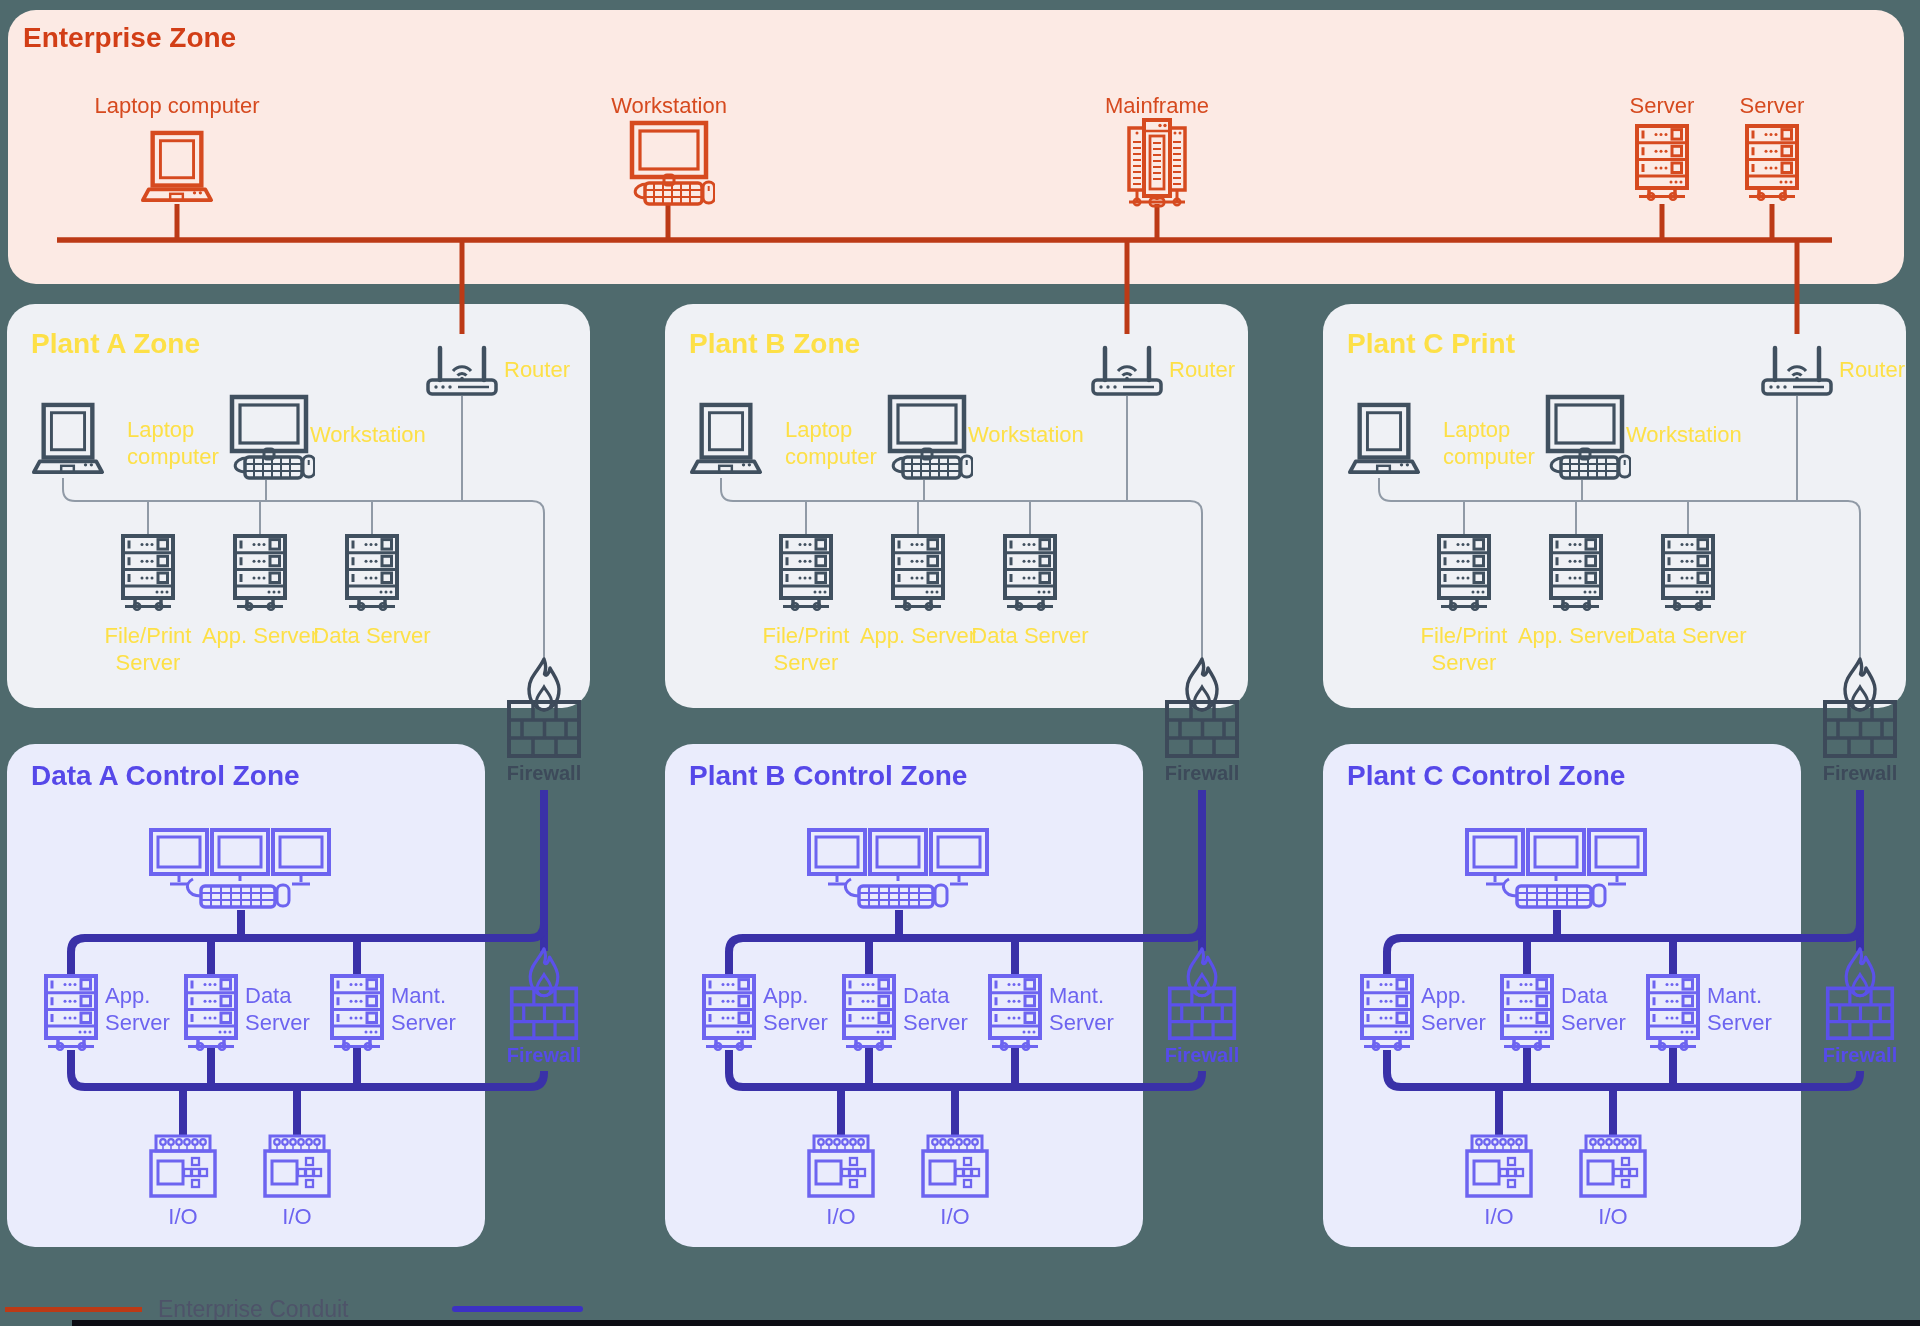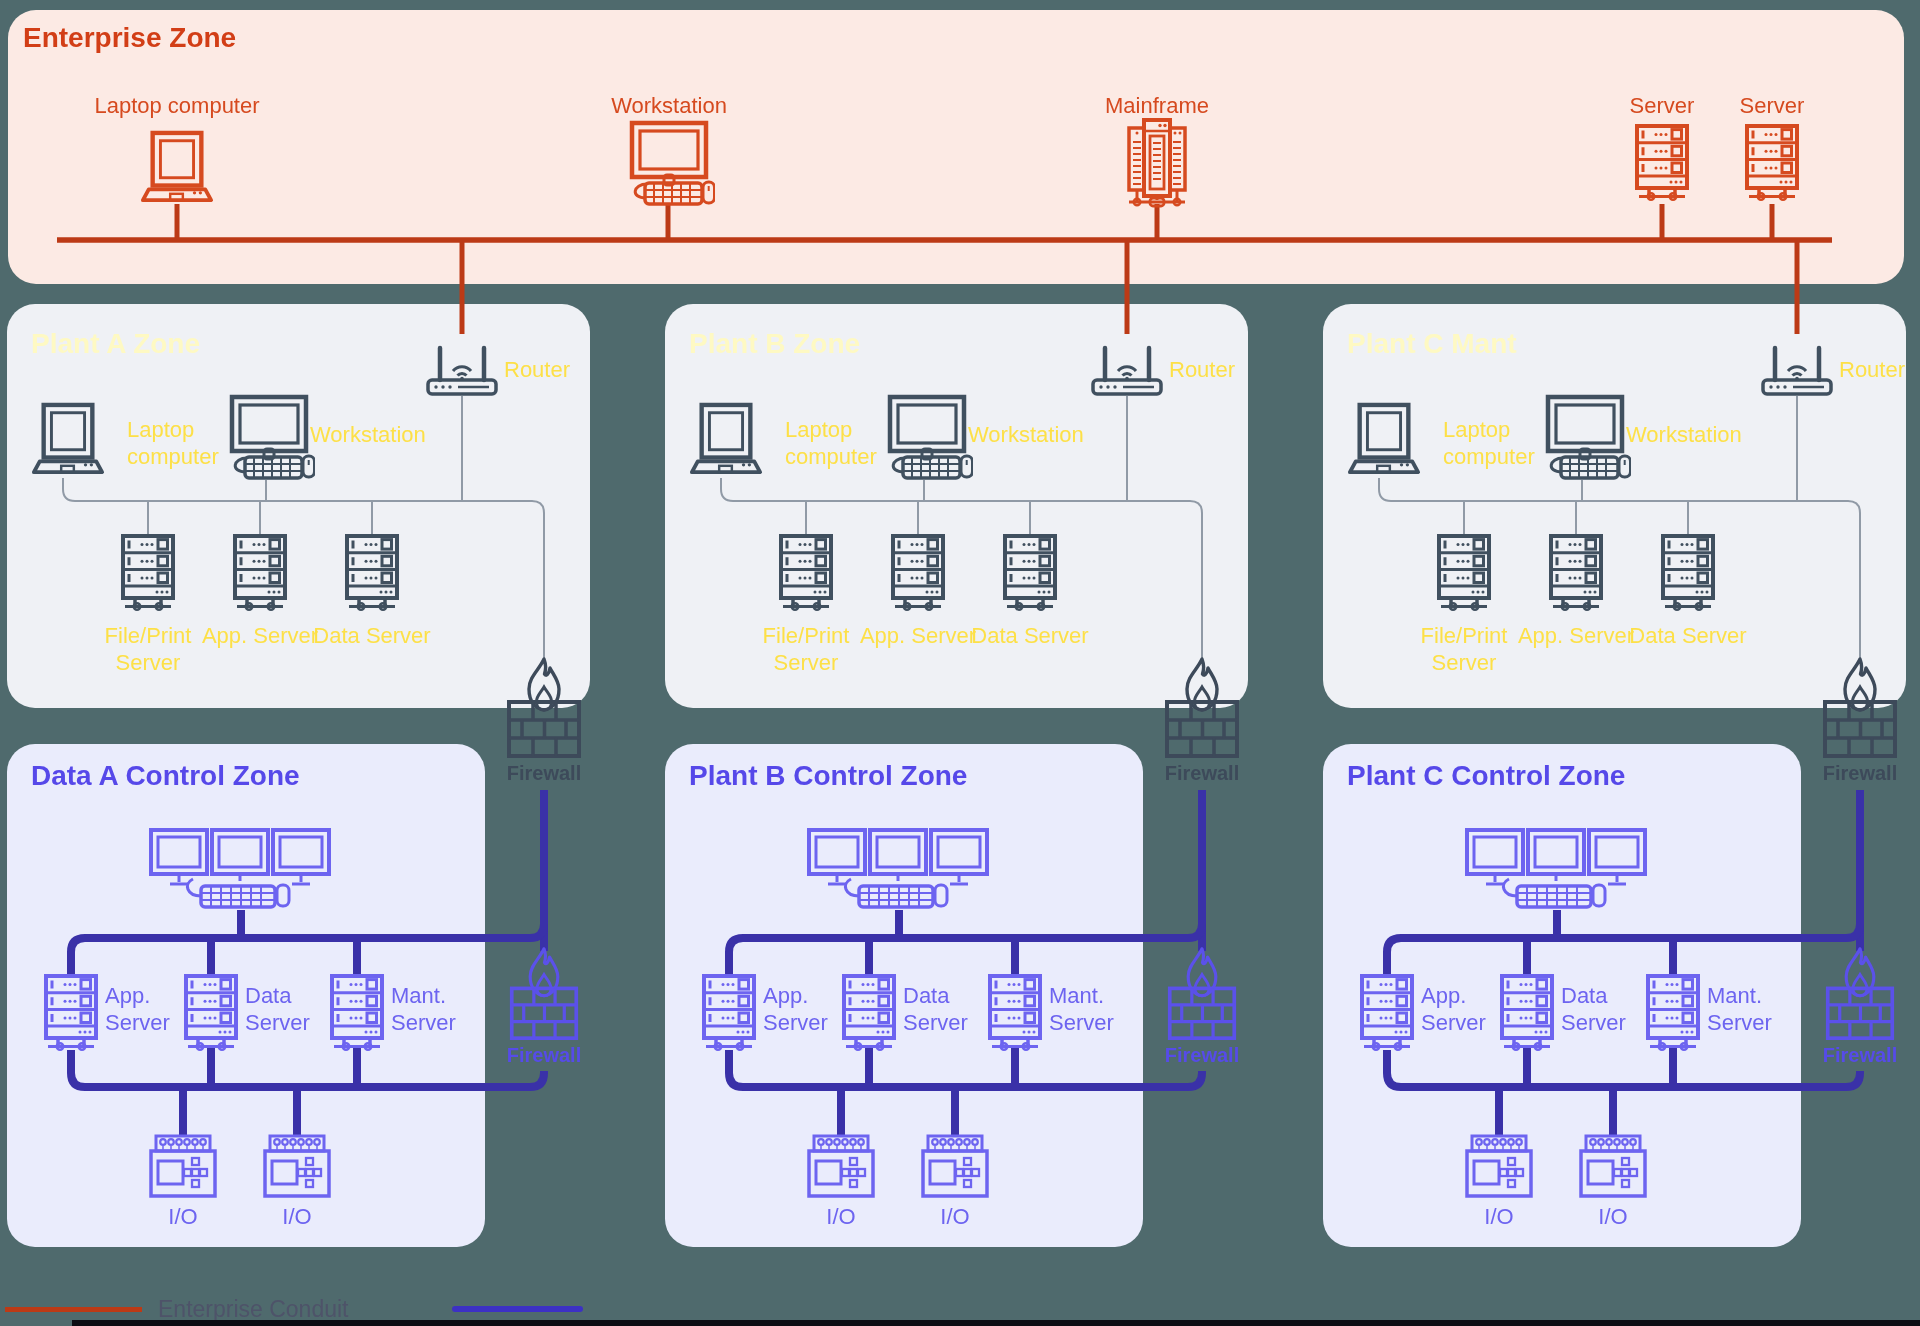--- a/index.html
+++ b/index.html
@@ -4,21 +4,21 @@
 <style>
   html,body{margin:0;padding:0;background:#4f6a6d;}
   #stage{position:relative;width:1920px;height:1326px;background:#4f6a6d;overflow:hidden;
          font-family:"Liberation Sans",sans-serif;}
   .box{position:absolute;border-radius:28px;}
   .ent-box{background:#fceae4;}
   .plant-box{background:#eff1f5;}
   .ctl-box{background:#eaecfc;}
   .title{position:absolute;font-weight:700;font-size:28px;line-height:32px;white-space:nowrap;}
   .ent-title{color:#d23e16;}
-  .plant-title{color:#fef9c3;}
+  .plant-title{color:#fde047;}
   .ctl-title{color:#5648e9;}
   .lbl{position:absolute;font-size:22px;line-height:27px;}
   .center{text-align:center;}
   .nowrap{white-space:nowrap;}
   .ent-ink{color:#d64a1f;}
   .plant-ink{color:#fde047;}
   .ctl-ink{color:#6d64f0;}
   .fw-lbl{position:absolute;font-size:20px;line-height:27px;font-weight:700;text-align:center;width:130px;}
   .fw-gray{color:#3d4a5a;}
   .fw-blue{color:#564be9;}
@@ -382,21 +382,21 @@
       </svg>
       <div class="lbl center ctl-ink" style="left: 801px; top: 1203px; width: 80px;">I/O</div>
       <svg class="icon" width="68" height="64" style="left: 921px; top: 1134px; color: rgb(109, 100, 240);">
         <use href="#i-io"></use>
       </svg>
       <div class="lbl center ctl-ink" style="left: 915px; top: 1203px; width: 80px;">I/O</div>
       <svg class="icon" width="76" height="94" style="left: 1164px; top: 946px; color: rgb(91, 81, 234);">
         <use href="#i-firewall"></use>
       </svg>
       <div class="fw-lbl fw-blue" style="left: 1137px; top: 1042px;">Firewall</div>
-      <div class="title plant-title" style="left: 1347px; top: 328px;">Plant C Mant</div>
+      <div class="title plant-title" style="left: 1347px; top: 328px;">Plant C Print</div>
       <svg class="icon" width="72" height="52" style="left: 1761px; top: 344px; color: rgb(64, 80, 95);">
         <use href="#i-router"></use>
       </svg>
       <div class="lbl nowrap plant-ink" style="left: 1839px; top: 356px;">Router</div>
       <svg class="icon" width="74" height="76" style="left: 1347px; top: 402px; color: rgb(64, 80, 95);">
         <use href="#i-laptop"></use>
       </svg>
       <div class="lbl plant-ink" style="left: 1443px; top: 416px; width: 115px;">Laptop computer</div>
       <svg class="icon" width="92" height="86" style="left: 1539px; top: 394px; color: rgb(64, 80, 95);">
         <use href="#i-workstation"></use>

